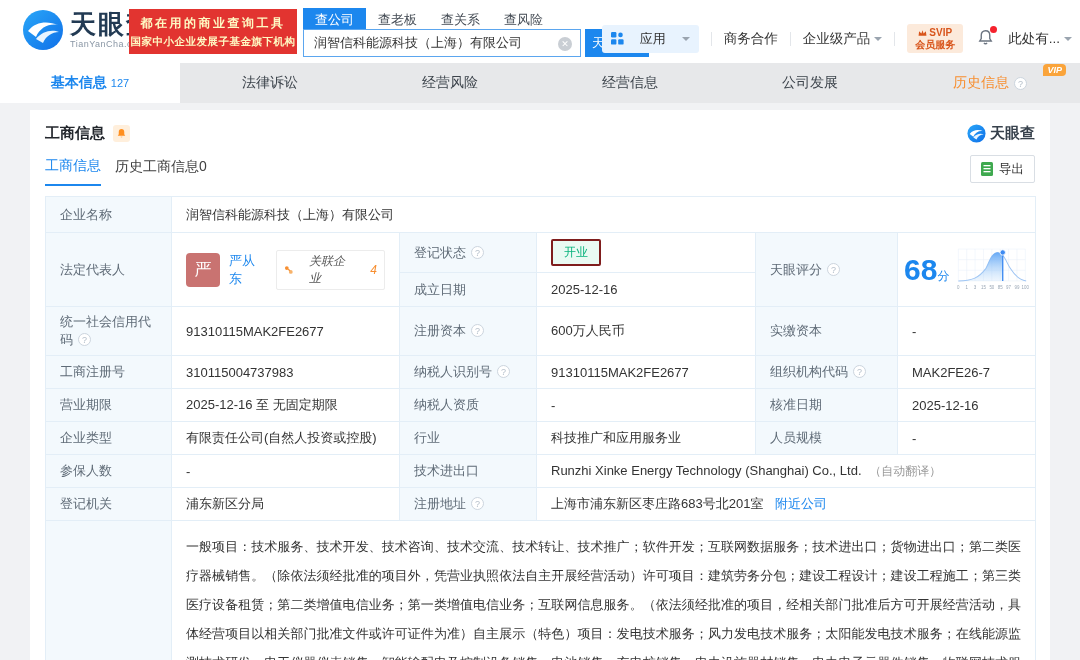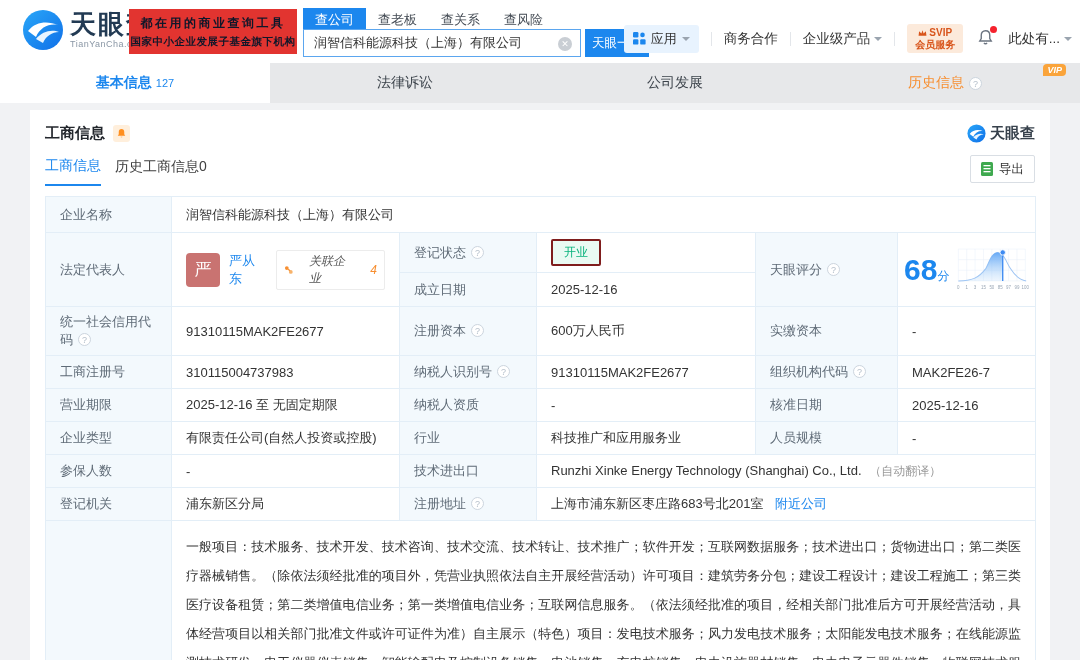--- a/index.html
+++ b/index.html
@@ -8,38 +8,38 @@
     font-family: "Liberation Sans", "DejaVu Sans", sans-serif;
     background:#f1f2f4; color:#333; font-size:13px;
   }
   
   .topbar { position:relative; height:63px; background:#fff; }
   .logo-wrap { position:absolute; left:22px; top:9px; display:flex; align-items:center; gap:6px; cursor:pointer; }
   .logo-col { display:flex; flex-direction:column; line-height:1; }
   .logo-cn { font-size:26px; font-weight:700; color:#223a53; letter-spacing:2px; }
   .logo-en { font-size:9px; color:#8a97a5; margin-top:3px; letter-spacing:.5px; }
   .promo { position:absolute; left:129px; top:9px; width:168px; height:45px; background:#e23430;
-           color:#0f172a; display:flex; flex-direction:column; justify-content:center; align-items:center; }
+           color:#fef9c3; display:flex; flex-direction:column; justify-content:center; align-items:center; }
   .promo-l1 { font-size:12px; font-weight:700; letter-spacing:2.5px; }
   .promo-l2 { font-size:10.5px; font-weight:700; margin-top:3px; letter-spacing:.5px; }
   .search-area { position:absolute; left:303px; top:7px; }
   .search-tabs { display:flex; align-items:flex-end; height:22px; }
   .stab { padding:3px 12px 0; font-size:13px; color:#454c55; cursor:pointer; }
   .stab.active { background:#1c87ee; color:#fff; }
   .search-row { display:flex; margin-top:0; }
   .search-box { position:relative; width:278px; height:28px; border:1px solid #5ba6ef; background:#fff; }
   .search-box input { width:100%; height:100%; border:none; outline:none; padding:0 30px 0 10px;
                       font-size:13px; color:#333; font-family:inherit; }
   .clear-icon { position:absolute; right:8px; top:7px; width:14px; height:14px; border-radius:50%;
                 background:#c9ced4; color:#fff; font-size:9px; line-height:14px; text-align:center; cursor:pointer; }
   .clear-icon::before { content:"✕"; }
   .search-btn { width:64px; height:28px; margin-left:4px; background:#1c87ee; color:#fff; border:none;
                 font-size:12.5px; cursor:pointer; font-family:inherit; }
   .top-menu { position:absolute; right:8px; top:24px; display:flex; align-items:center; gap:12px; }
-  .apps-pill { display:flex; align-items:center; gap:5px; background:#e8f3fe; border-radius:3px;
+  .apps-pill { display:flex; align-items:center; gap:16px; background:#e8f3fe; border-radius:3px;
                padding:5px 9px; cursor:pointer; color:#333; }
   .menu-item { color:#333; font-size:13.5px; cursor:pointer; display:flex; align-items:center; gap:4px; }
   .vdiv { width:1px; height:14px; background:#e3e6ea; }
   .caret { width:0; height:0; border:4px solid transparent; border-top-color:#9aa4af; margin-top:4px; }
   .svip { background:#fceadb; border-radius:3px; padding:3px 8px; display:flex; flex-direction:column;
           align-items:center; line-height:1.15; cursor:pointer;justify-content:space-between; }
   .svip .l1 { font-size:10px; font-weight:700; color:#d8551c; display:flex; align-items:center; gap:2px; }
   .svip .l2 { font-size:10px; font-weight:700; color:#d8551c; }
   .bell-wrap { position:relative; cursor:pointer; margin:0 2px; }
   .red-dot { position:absolute; top:-3px; right:-3px; width:7px; height:7px; border-radius:50%; background:#f5222d; }
@@ -184,20 +184,26 @@
 
 <nav class="mainnav">
   <div class="ntab active">
     <span>基本信息</span>
     <span class="count">127</span>
   </div>
   <div class="ntab">
     <span>法律诉讼</span>
   </div>
   <div class="ntab">
+    <span>经营风险</span>
+  </div>
+  <div class="ntab">
+    <span>经营信息</span>
+  </div>
+  <div class="ntab">
     <span>公司发展</span>
   </div>
   <div class="ntab history">
     <span>历史信息</span>
     <span class="help"></span>
     <span class="vip-badge">VIP</span>
   </div>
 </nav>
 
 <main class="card">

